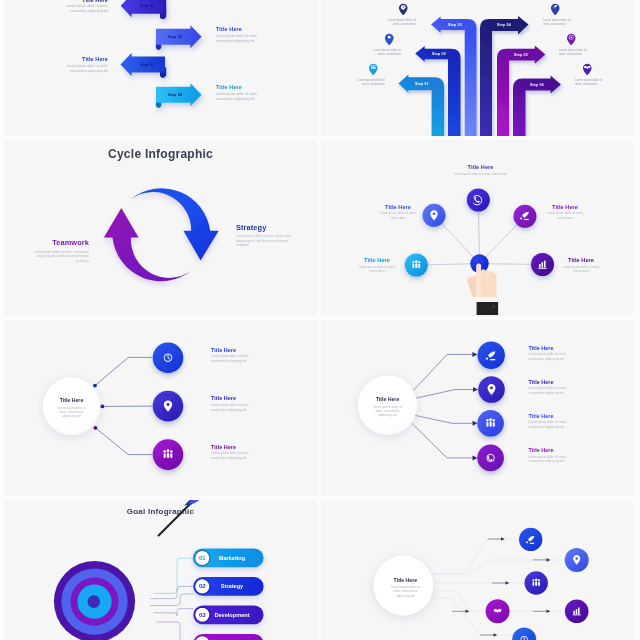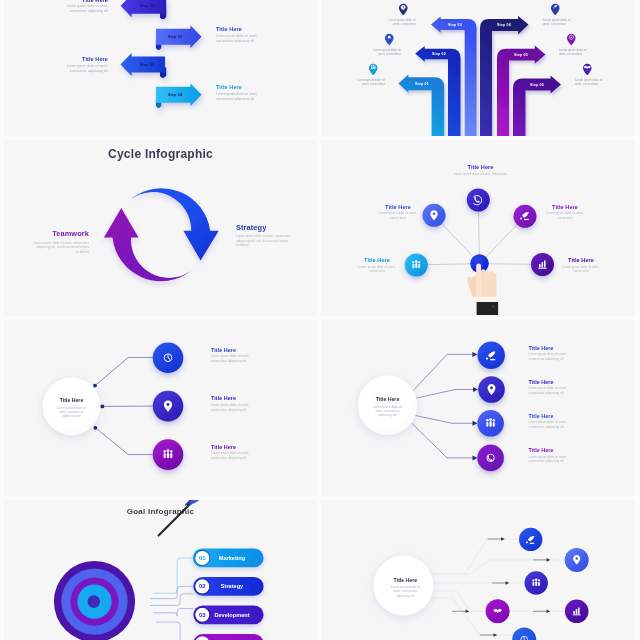--- a/index.html
+++ b/index.html
@@ -281,21 +281,21 @@
           M 191.6 270.6
           A 48.9 48.9 0 0 1 112.5 237.6
           L 103.9 237.6
           L 121.3 207.9
           L 138.5 237.6
           L 131 237.6
           A 38.2 38.2 0 0 0 191.6 270.6
           Z"></path>
       </g>
     </svg>
-    <div class="cy-txt" style="left:27px;top:89px;width:58px;text-align:right">
+    <div class="cy-txt" style="left:27px;top:98px;width:58px;text-align:right">
       <div class="cy-title" style="color:#7a1ab8">Teamwork</div>
       <div class="cy-body">Lorem ipsum dolor sit amet, consectetur adipiscing elit, sed do eiusmod tempor incididunt</div>
     </div>
     <div class="cy-txt" style="left:232px;top:82.5px;width:58px;text-align:left">
       <div class="cy-title" style="color:#223a9e">Strategy</div>
       <div class="cy-body">Lorem ipsum dolor sit amet, consectetur adipiscing elit, sed do eiusmod tempor incididunt</div>
     </div>
   </div>
 
   <div class="tile t-r r1">

